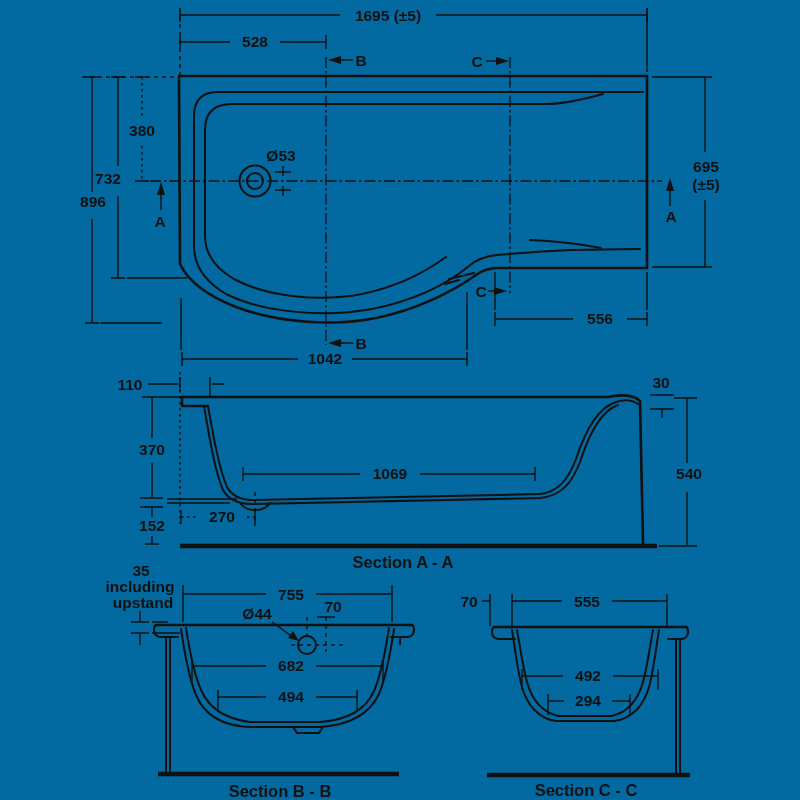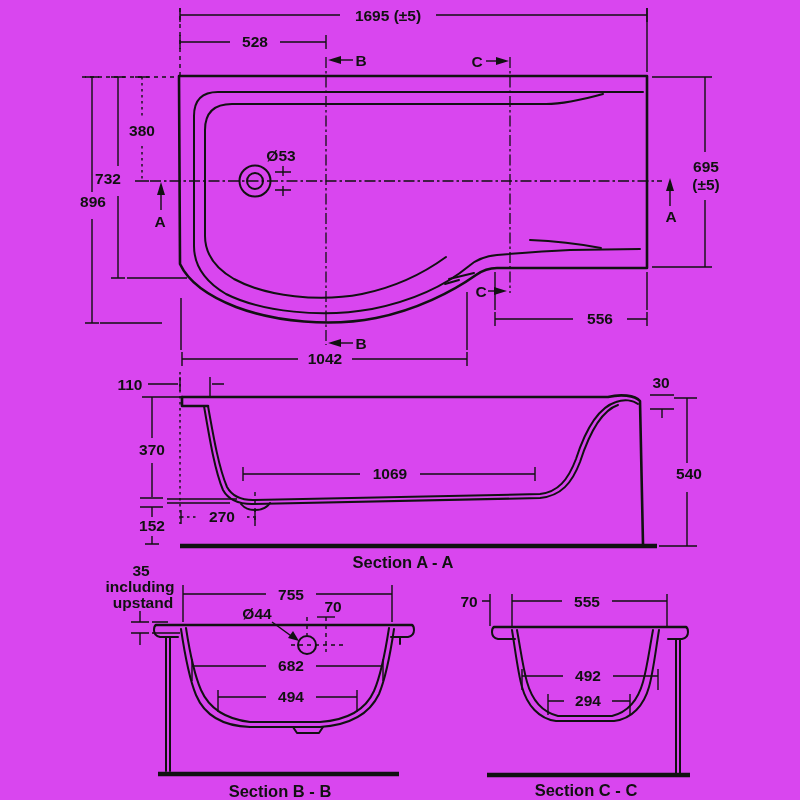--- a/index.html
+++ b/index.html
@@ -1,16 +1,16 @@
 <!DOCTYPE html>
 <html><head>
 <meta charset="utf-8">
 <style>
   html,body{margin:0;padding:0;background:#fff;width:800px;height:800px;overflow:hidden;}
-  .sheet{width:800px;height:800px;background:#d946ef;position:relative;}
+  .sheet{width:800px;height:800px;background:#0369a1;position:relative;}
   svg{display:block;}
   .ol{fill:none;stroke:#111;stroke-width:2.6;stroke-linecap:round;stroke-linejoin:round;}
   .il{fill:none;stroke:#111;stroke-width:2;stroke-linecap:round;stroke-linejoin:round;}
   .dim{fill:none;stroke:#111;stroke-width:1.4;stroke-linecap:butt;}
   .dsh{fill:none;stroke:#111;stroke-width:1.4;stroke-dasharray:4 4;}
   .ddt{fill:none;stroke:#111;stroke-width:1.4;stroke-dasharray:2.5 3.5;}
   .cl{fill:none;stroke:#111;stroke-width:1.3;stroke-dasharray:11 3 2.5 3;}
   .gnd{fill:none;stroke:#111;stroke-width:4.5;stroke-linecap:butt;}
   .ah{fill:#111;stroke:none;}
   .dt{font-family:"Liberation Sans","DejaVu Sans",sans-serif;font-weight:bold;font-size:15.5px;fill:#111;text-anchor:middle;}

